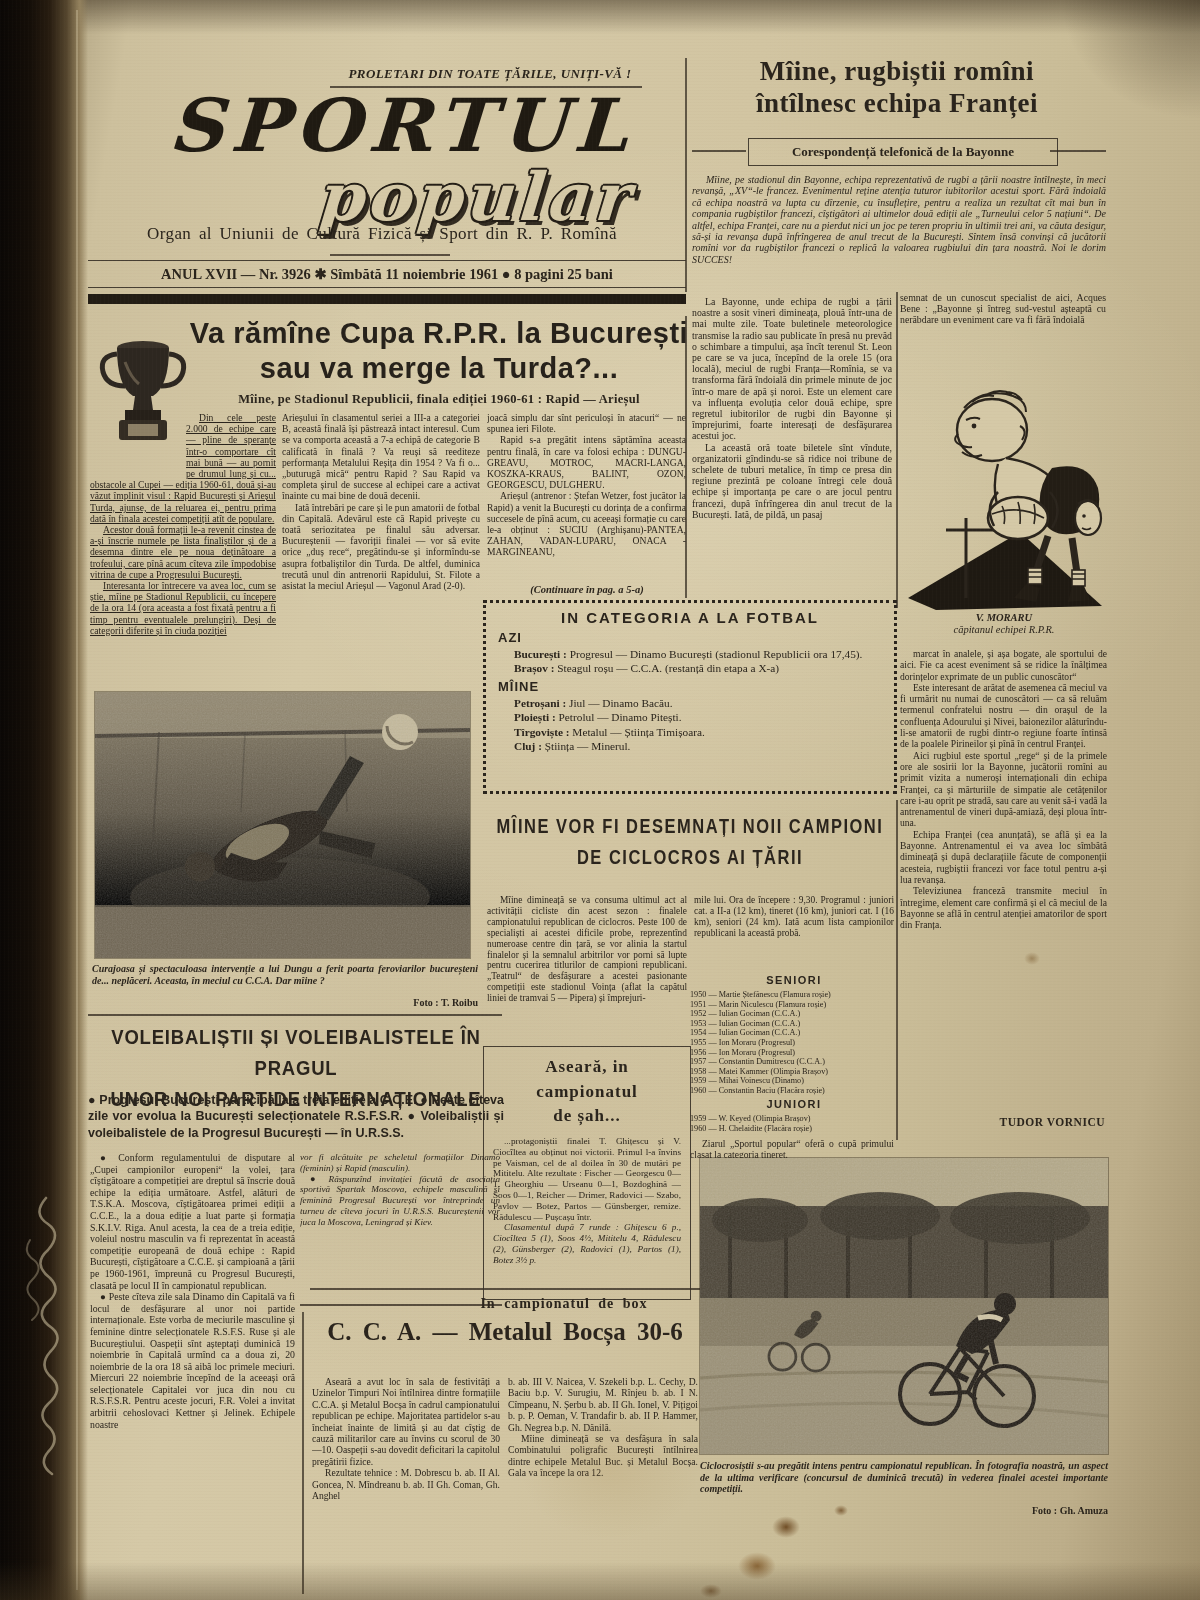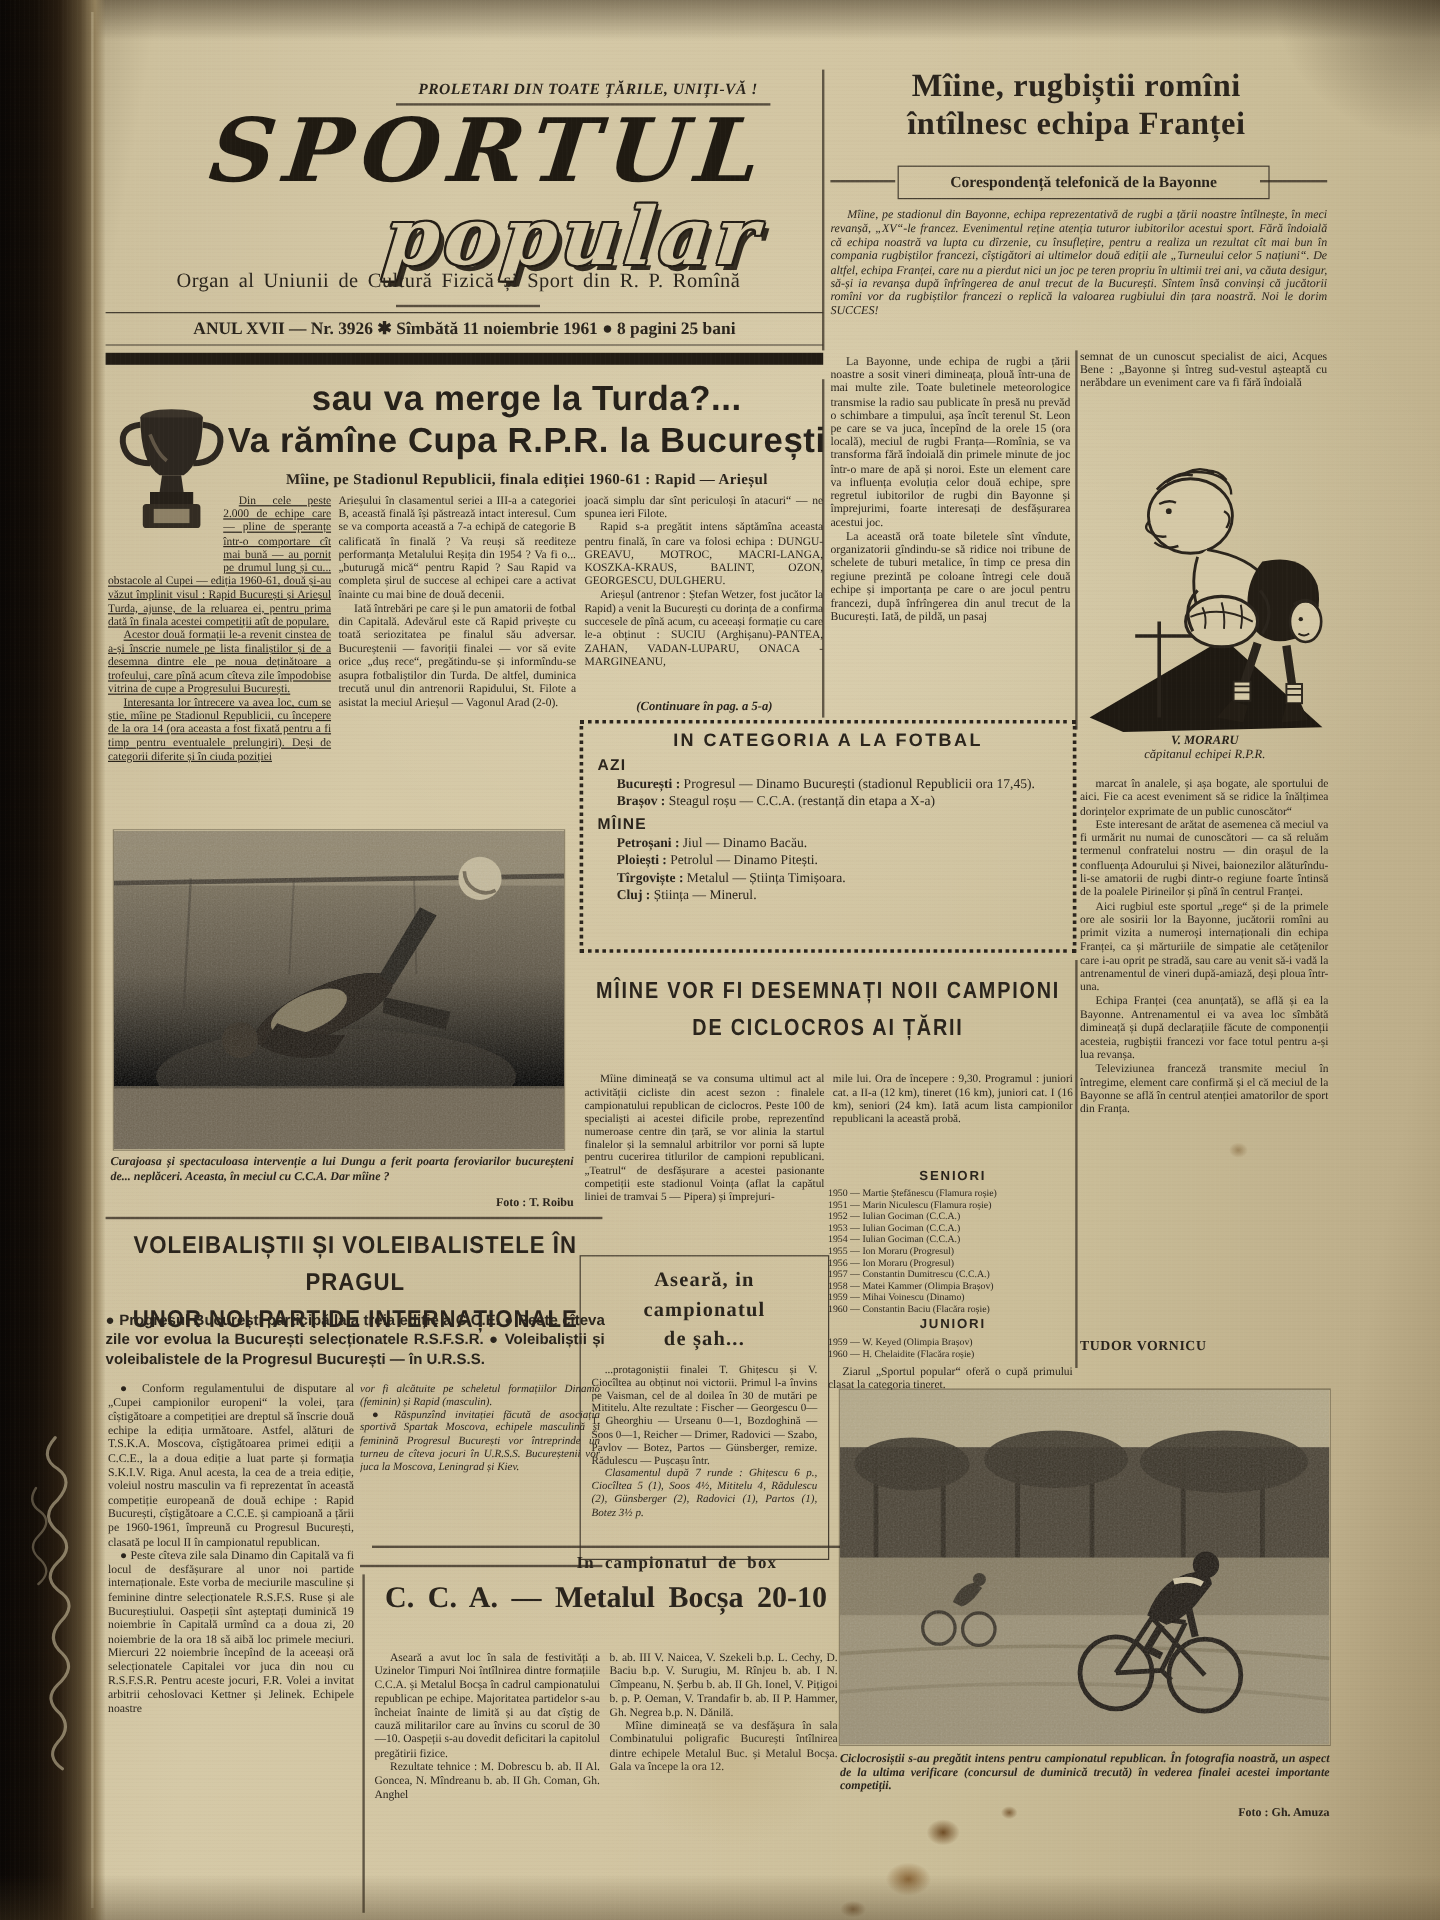--- a/index.html
+++ b/index.html
@@ -111,21 +111,21 @@
 
   
   .boxk{position:absolute;left:430px;top:1296px;width:268px;text-align:center;
     font:bold 14px/1.1 "Liberation Serif",serif;letter-spacing:1px;word-spacing:4px;}
   .boxh{position:absolute;left:312px;top:1318px;width:386px;text-align:center;
     font:bold 25px/1.1 "Liberation Serif",serif;word-spacing:5px;}
 
   
   .cari-cap{position:absolute;left:902px;top:612px;width:204px;text-align:center;
     font:bold italic 10.5px/12px "Liberation Serif",serif;}
-  .byline{position:absolute;left:900px;top:1116px;width:205px;
+  .byline{position:absolute;left:900px;top:1116px;width:205px;text-align:right;
     font:bold 11.5px/1.1 "Liberation Serif",serif;letter-spacing:0.5px;}
 
   .handwriting{position:absolute;left:8px;top:1180px;}
   .grain{position:absolute;inset:0;pointer-events:none;opacity:0.5;
     background-image:repeating-linear-gradient(0deg,rgba(90,75,50,0.03) 0 1px,transparent 1px 3px),
     repeating-linear-gradient(90deg,rgba(255,248,225,0.03) 0 1px,transparent 1px 4px);}
 </style>
 </head>
 <body>
 
@@ -208,22 +208,22 @@
   <div class="bodycol" style="left:900px;top:648px;width:207px;height:462px;font-size:9.6px;line-height:11.3px;">
     <p>marcat în analele, și așa bogate, ale sportului de aici. Fie ca acest eveniment să se ridice la înălțimea dorințelor exprimate de un public cunoscător“</p>
     <p>Este interesant de arătat de asemenea că meciul va fi urmărit nu numai de cunoscători — ca să reluăm termenul confratelui nostru — din orașul de la confluența Adourului și Nivei, baionezilor alăturîndu-li-se amatorii de rugbi dintr-o regiune foarte întinsă de la poalele Pirineilor și pînă în centrul Franței.</p>
     <p>Aici rugbiul este sportul „rege“ și de la primele ore ale sosirii lor la Bayonne, jucătorii romîni au primit vizita a numeroși internaționali din echipa Franței, ca și mărturiile de simpatie ale cetățenilor care i-au oprit pe stradă, sau care au venit să-i vadă la antrenamentul de vineri după-amiază, deși ploua într-una.</p>
     <p>Echipa Franței (cea anunțată), se află și ea la Bayonne. Antrenamentul ei va avea loc sîmbătă dimineață și după declarațiile făcute de componenții acesteia, rugbiștii francezi vor face totul pentru a-și lua revanșa.</p>
     <p>Televiziunea franceză transmite meciul în întregime, element care confirmă și el că meciul de la Bayonne se află în centrul atenției amatorilor de sport din Franța.</p>
   </div>
   <div class="byline">TUDOR VORNICU</div>
 
   <div class="cupa-head">
+    <div>Va rămîne Cupa R.P.R. la București</div>
     <div>sau va merge la Turda?...</div>
-    <div>Va rămîne Cupa R.P.R. la București</div>
   </div>
   <div class="cupa-sub">Mîine, pe Stadionul Republicii, finala ediției 1960-61 :  Rapid — Arieșul</div>
 
   <div class="trophy">
     <svg width="96" height="128" viewBox="0 0 96 128">
       <ellipse cx="48" cy="14" rx="26" ry="7" fill="#3a332a"></ellipse>
       <path d="M22,14 Q22,52 38,62 L58,62 Q74,52 74,14 Z" fill="#2d2720"></path>
       <path d="M22,20 Q4,22 8,38 Q12,52 30,52" fill="none" stroke="#2d2720" stroke-width="5"></path>
       <path d="M74,20 Q92,22 88,38 Q84,52 66,52" fill="none" stroke="#2d2720" stroke-width="5"></path>
       <path d="M40,62 L38,76 L58,76 L56,62 Z" fill="#2d2720"></path>
@@ -359,21 +359,21 @@
     <p style="text-indent:10px">● Peste cîteva zile sala Dinamo din Capitală va fi locul de desfășurare al unor noi partide internaționale. Este vorba de meciurile masculine și feminine dintre selecționatele R.S.F.S. Ruse și ale Bucureștiului. Oaspeții sînt așteptați duminică 19 noiembrie în Capitală urmînd ca a doua zi, 20 noiembrie de la ora 18 să aibă loc primele meciuri. Miercuri 22 noiembrie începînd de la aceeași oră selecționatele Capitalei vor juca din nou cu R.S.F.S.R. Pentru aceste jocuri, F.R. Volei a invitat arbitrii cehoslovaci Kettner și Jelinek. Echipele noastre</p>
   </div>
   <div class="bodycol" style="left:300px;top:1152px;width:200px;height:150px;font-size:9.2px;line-height:10.8px;font-style:italic;">
     <p style="text-indent:0">vor fi alcătuite pe scheletul formațiilor Dinamo (feminin) și Rapid (masculin).</p>
     <p style="text-indent:10px">● Răspunzînd invitației făcută de asociația sportivă Spartak Moscova, echipele masculină și feminină Progresul București vor întreprinde un turneu de cîteva jocuri în U.R.S.S. Bucureștenii vor juca la Moscova, Leningrad și Kiev.</p>
   </div>
   <div class="hrule" style="left:300px;top:1304px;width:202px;"></div>
 
   <div class="hrule" style="left:310px;top:1288px;width:390px;"></div>
   <div class="boxk">In campionatul de box</div>
-  <div class="boxh">C. C. A. — Metalul Bocșa 20-10</div>
+  <div class="boxh">C. C. A. — Metalul Bocșa 30-6</div>
   <div class="bodycol" style="left:312px;top:1376px;width:188px;height:214px;font-size:9.6px;line-height:11.4px;">
     <p>Aseară a avut loc în sala de festivități a Uzinelor Timpuri Noi întîlnirea dintre formațiile C.C.A. și Metalul Bocșa în cadrul campionatului republican pe echipe. Majoritatea partidelor s-au încheiat înainte de limită și au dat cîștig de cauză militarilor care au învins cu scorul de 30—10. Oaspeții s-au dovedit deficitari la capitolul pregătirii fizice.</p>
     <p>Rezultate tehnice :  M. Dobrescu b. ab. II Al. Goncea, N. Mîndreanu b. ab. II Gh. Coman, Gh. Anghel</p>
   </div>
   <div class="bodycol" style="left:508px;top:1376px;width:190px;height:204px;font-size:9.6px;line-height:11.4px;">
     <p style="text-indent:0">b. ab. III V. Naicea, V. Szekeli b.p. L. Cechy, D. Baciu b.p. V. Surugiu, M. Rînjeu b. ab. I N. Cîmpeanu, N. Șerbu b. ab. II Gh. Ionel, V. Pițigoi b. p. P. Oeman, V. Trandafir b. ab. II P. Hammer, Gh. Negrea b.p. N. Dănilă.</p>
     <p>Mîine dimineață se va desfășura în sala Combinatului poligrafic București întîlnirea dintre echipele Metalul Buc. și Metalul Bocșa. Gala va începe la ora 12.</p>
   </div>
 
   <div class="photo" style="left:700px;top:1158px;width:408px;height:296px;">

